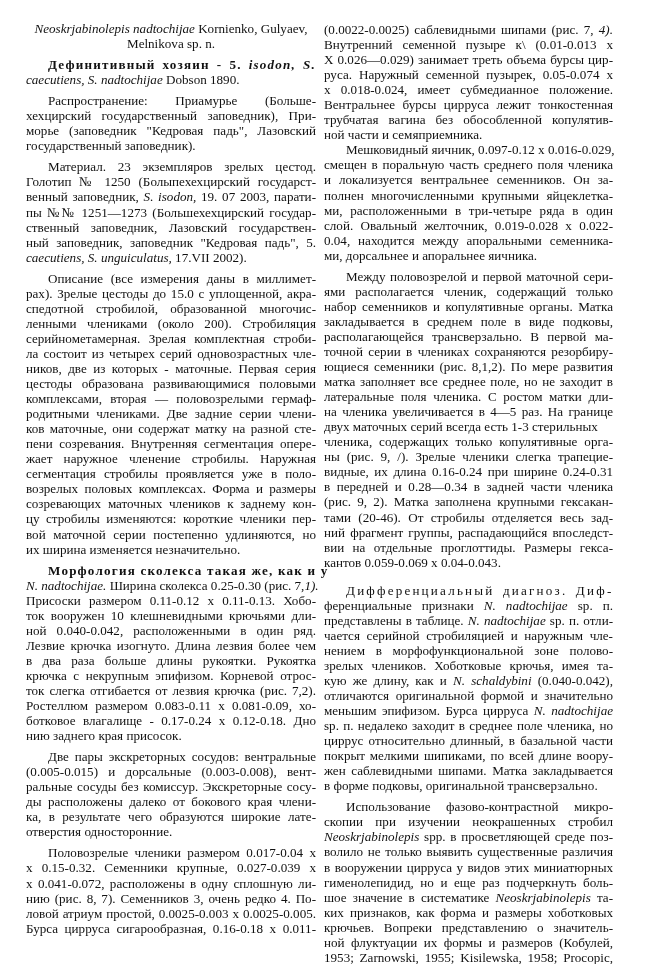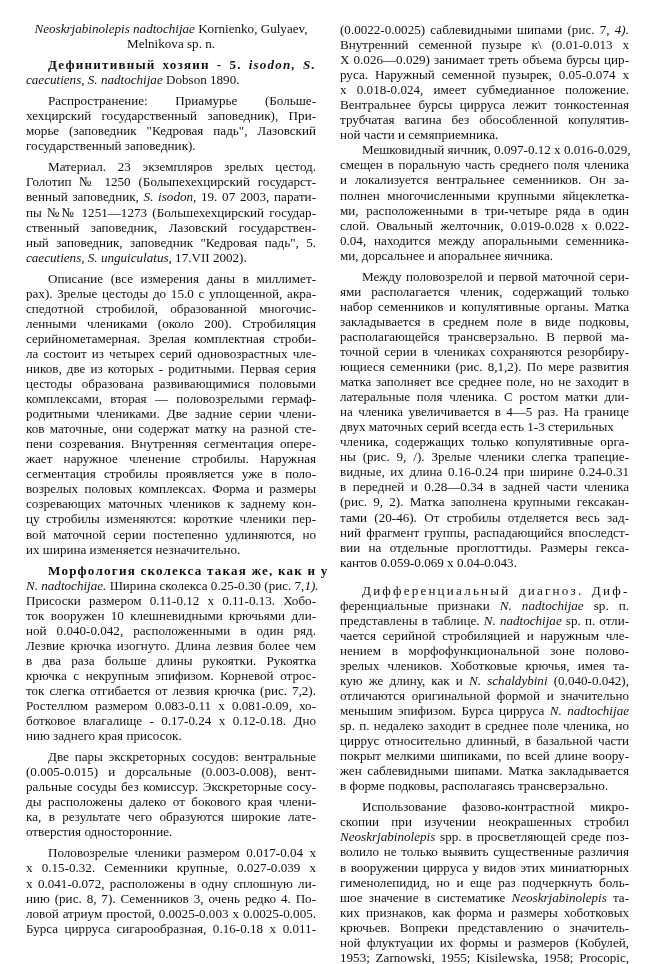--- a/index.html
+++ b/index.html
@@ -7,21 +7,21 @@
     width: 649px; height: 964px; overflow: hidden; position: relative;
     font-family: "Liberation Serif", "DejaVu Serif", serif;
     color: #111111;
   }
   .col {
     position: absolute; top: 0;
     font-size: 13.1px; line-height: 15.05px;
     text-align: justify;
   }
   .col.left { left: 26px; width: 290px; top: 21px; }
-  .col.right { left: 340px; width: 289px; top: 22px; }
+  .col.right { left: 324px; width: 289px; top: 22px; }
   .line { display: block; white-space: nowrap; text-align-last: justify; text-align: justify; }
   .line.last { text-align-last: left; }
   .line.center { text-align-last: center; }
   .ind { text-indent: 22px; }
   .gap { height: 6px; }
   .gap-big { height: 13px; }
   i { font-style: italic; }
   .sp { letter-spacing: 1.2px; font-weight: bold; }
   .spw { letter-spacing: 2.2px; word-spacing: 3px; }
 </style>
@@ -57,21 +57,21 @@
   </div>
 
   <div class="gap"></div>
   <div>
     <span class="line ind">Описание (все измерения даны в миллимет-</span>
     <span class="line">рах). Зрелые цестоды до 15.0 с уплощенной, акра-</span>
     <span class="line">спедотной стробилой, образованной многочис-</span>
     <span class="line">ленными члениками (около 200). Стробиляция</span>
     <span class="line">серийнометамерная. Зрелая комплектная строби-</span>
     <span class="line">ла состоит из четырех серий одновозрастных чле-</span>
-    <span class="line">ников, две из которых - родитными. Первая серия</span>
+    <span class="line">ников, две из которых - маточные. Первая серия</span>
     <span class="line">цестоды образована развивающимися половыми</span>
     <span class="line">комплексами, вторая — половозрелыми гермаф-</span>
     <span class="line">родитными члениками. Две задние серии члени-</span>
     <span class="line">ков маточные, они содержат матку на разной сте-</span>
     <span class="line">пени созревания. Внутренняя сегментация опере-</span>
     <span class="line">жает наружное членение стробилы. Наружная</span>
     <span class="line">сегментация стробилы проявляется уже в поло-</span>
     <span class="line">возрелых половых комплексах. Форма и размеры</span>
     <span class="line">созревающих маточных члеников к заднему кон-</span>
     <span class="line">цу стробилы изменяются: короткие членики пер-</span>
@@ -173,21 +173,21 @@
     <span class="line">чается серийной стробиляцией и наружным чле-</span>
     <span class="line">нением в морфофункциональной зоне полово-</span>
     <span class="line">зрелых члеников. Хоботковые крючья, имея та-</span>
     <span class="line"><span>кую же длину, как и </span><i>N. schaldybini</i><span> (0.040-0.042),</span></span>
     <span class="line">отличаются оригинальной формой и значительно</span>
     <span class="line"><span>меньшим эпифизом. Бурса цирруса </span><i>N. nadtochijae</i></span>
     <span class="line">sp. п. недалеко заходит в среднее поле членика, но</span>
     <span class="line">циррус относительно длинный, в базальной части</span>
     <span class="line">покрыт мелкими шипиками, по всей длине воору-</span>
     <span class="line">жен саблевидными шипами. Матка закладывается</span>
-    <span class="line last">в форме подковы, располагаясь трансверзально.</span>
+    <span class="line last">в форме подковы, оригинальной трансверзально.</span>
   </div>
 
   <div class="gap"></div>
   <div>
     <span class="line ind">Использование фазово-контрастной микро-</span>
     <span class="line">скопии при изучении неокрашенных стробил</span>
     <span class="line"><i>Neoskrjabinolepis</i><span> spp. в просветляющей среде поз-</span></span>
     <span class="line">волило не только выявить существенные различия</span>
     <span class="line">в вооружении цирруса у видов этих миниатюрных</span>
     <span class="line">гименолепидид, но и еще раз подчеркнуть боль-</span>

